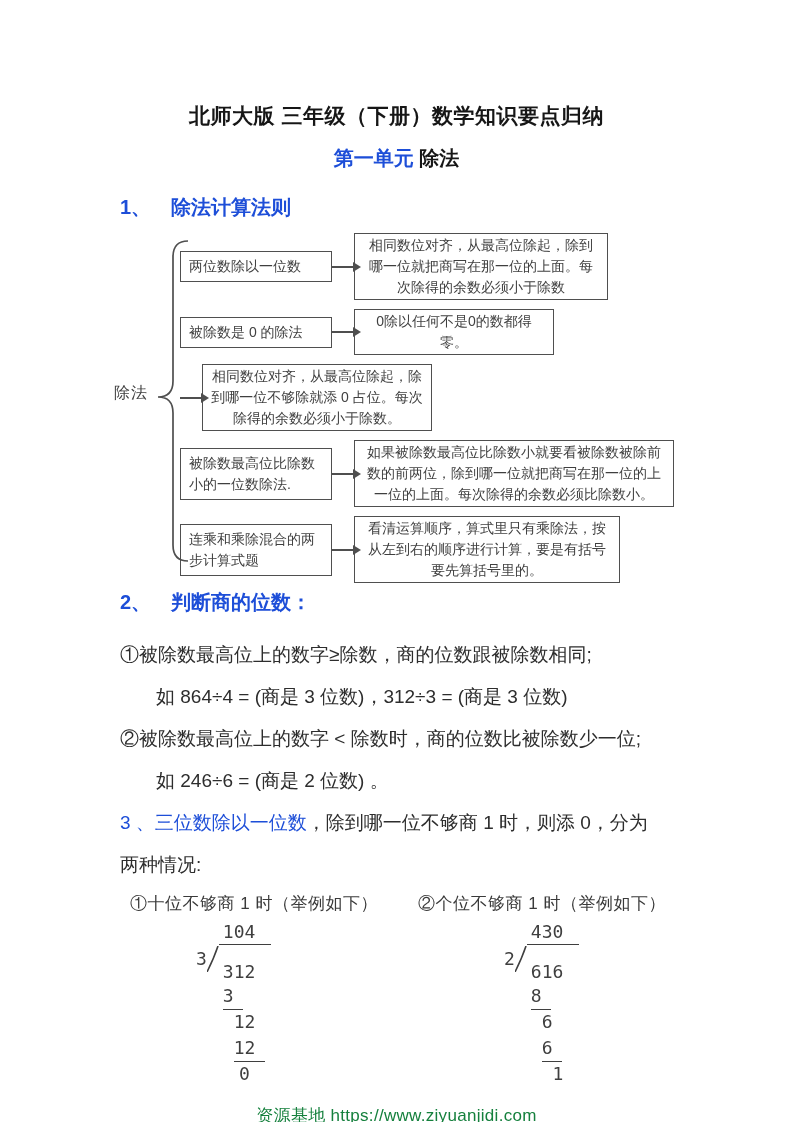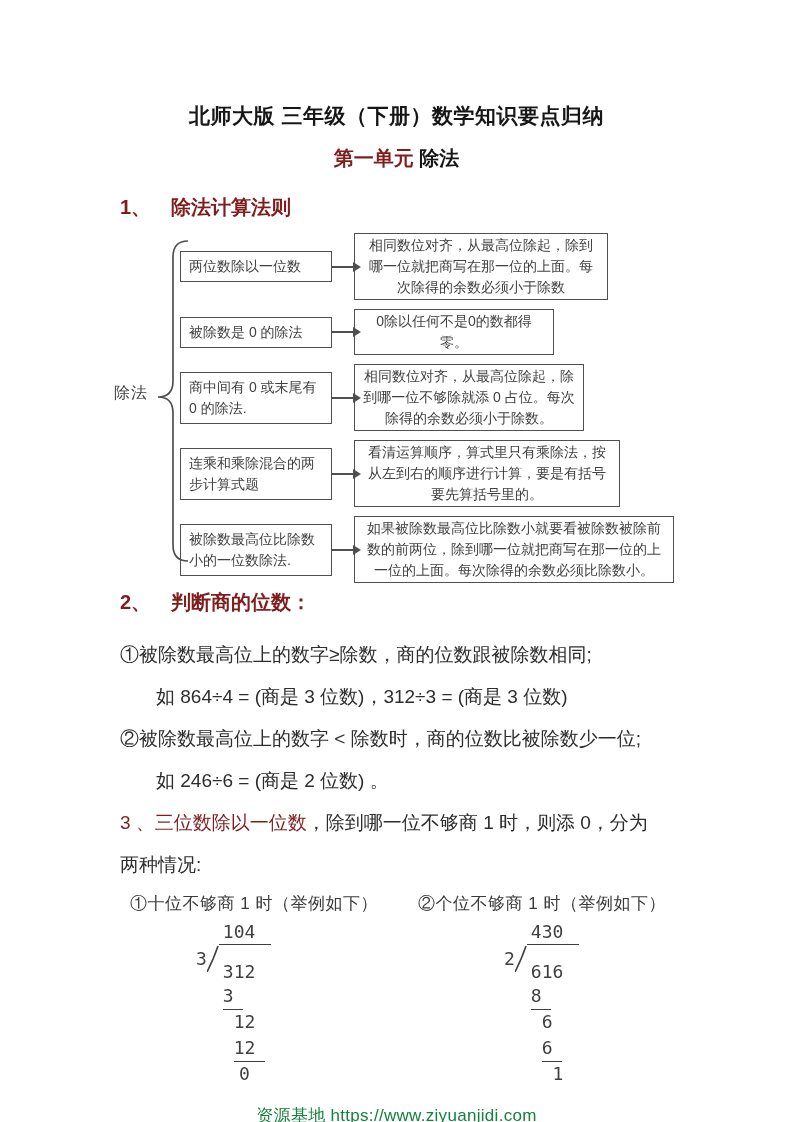--- a/index.html
+++ b/index.html
@@ -5,21 +5,21 @@
   * { margin:0; padding:0; box-sizing:border-box; }
   html,body { background:#ffffff; }
   .page {
     position:relative;
     width:793px; height:1122px;
     background:#ffffff;
     font-family:"Liberation Sans", sans-serif;
     color:#2d2d2d;
     overflow:hidden;
   }
-  .red { color:#7f1d1d; }
+  .red { color:#1d4ed8; }
   .page-title {
     padding-top:102px;
     text-align:center;
     font-size:21px; font-weight:bold; color:#161616;
     letter-spacing:0.5px;
   }
   .unit-title {
     margin-top:15px;
     text-align:center;
     font-size:20px; font-weight:bold; color:#161616;
@@ -132,33 +132,32 @@
         <div class="fc-left">两位数除以一位数</div>
         <div class="fc-arrow"></div>
         <div class="fc-right rb0">相同数位对齐，从最高位除起，除到哪一位就把商写在那一位的上面。每次除得的余数必须小于除数</div>
       </div>
       <div class="fc-row">
         <div class="fc-left">被除数是 0 的除法</div>
         <div class="fc-arrow"></div>
         <div class="fc-right rb1">0除以任何不是0的数都得零。</div>
       </div>
       <div class="fc-row">
-        <div class="fc-left">商中间有 0 或末尾有 0 的除法.</div>
         <div class="fc-arrow"></div>
         <div class="fc-right rb2">相同数位对齐，从最高位除起，除到哪一位不够除就添 0 占位。每次除得的余数必须小于除数。</div>
       </div>
       <div class="fc-row">
+        <div class="fc-left">被除数最高位比除数小的一位数除法.</div>
+        <div class="fc-arrow"></div>
+        <div class="fc-right rb3">如果被除数最高位比除数小就要看被除数被除前数的前两位，除到哪一位就把商写在那一位的上一位的上面。每次除得的余数必须比除数小。</div>
+      </div>
+      <div class="fc-row">
         <div class="fc-left">连乘和乘除混合的两步计算式题</div>
         <div class="fc-arrow"></div>
         <div class="fc-right rb4">看清运算顺序，算式里只有乘除法，按从左到右的顺序进行计算，要是有括号要先算括号里的。</div>
-      </div>
-      <div class="fc-row">
-        <div class="fc-left">被除数最高位比除数小的一位数除法.</div>
-        <div class="fc-arrow"></div>
-        <div class="fc-right rb3">如果被除数最高位比除数小就要看被除数被除前数的前两位，除到哪一位就把商写在那一位的上一位的上面。每次除得的余数必须比除数小。</div>
       </div>
     </div>
   </div>
 
   <div class="sec-heading red" style="margin-top:20px;">2、　判断商的位数：</div>
 
   <p class="body-line first">①被除数最高位上的数字≥除数，商的位数跟被除数相同;</p>
   <p class="body-line indent">如 864÷4 = (商是 3 位数)，312÷3 = (商是 3 位数)</p>
   <p class="body-line">②被除数最高位上的数字 &lt; 除数时，商的位数比被除数少一位;</p>
   <p class="body-line" style="margin-left:156px;">如 246÷6 = (商是 2 位数) 。</p>

